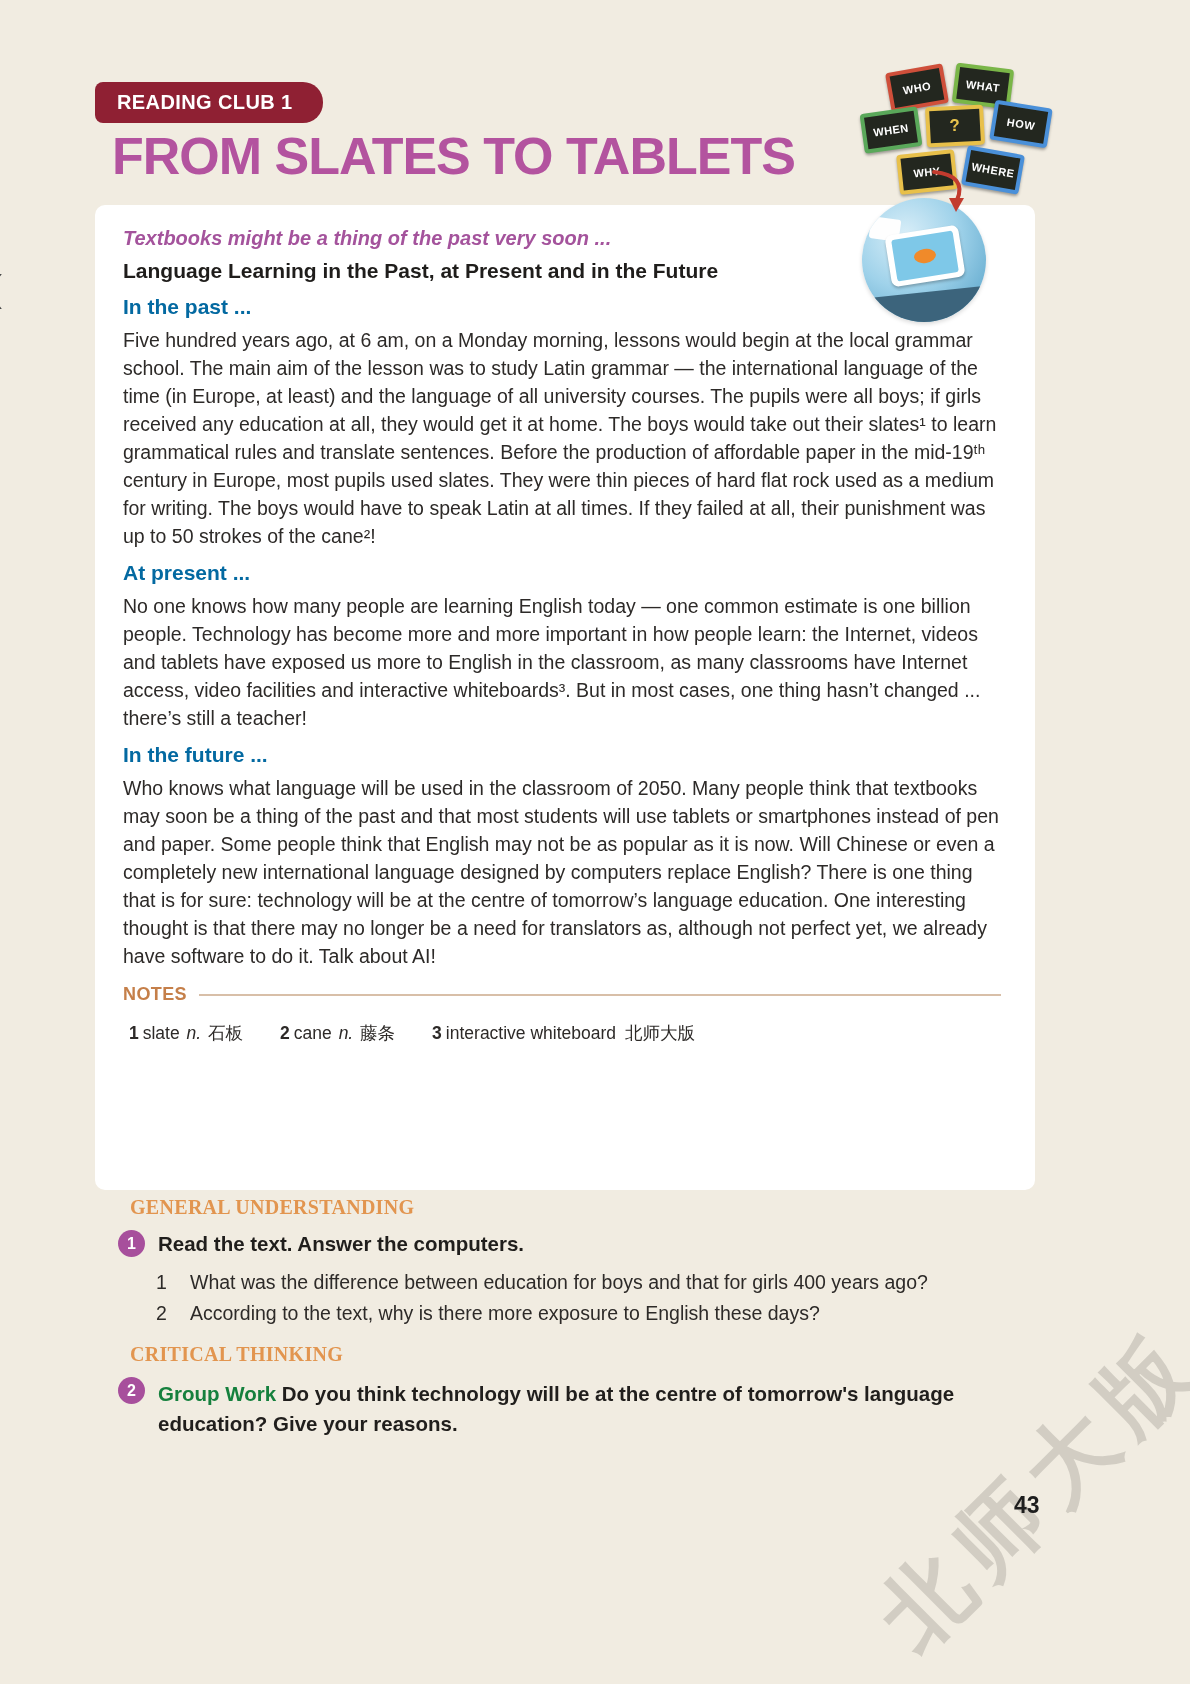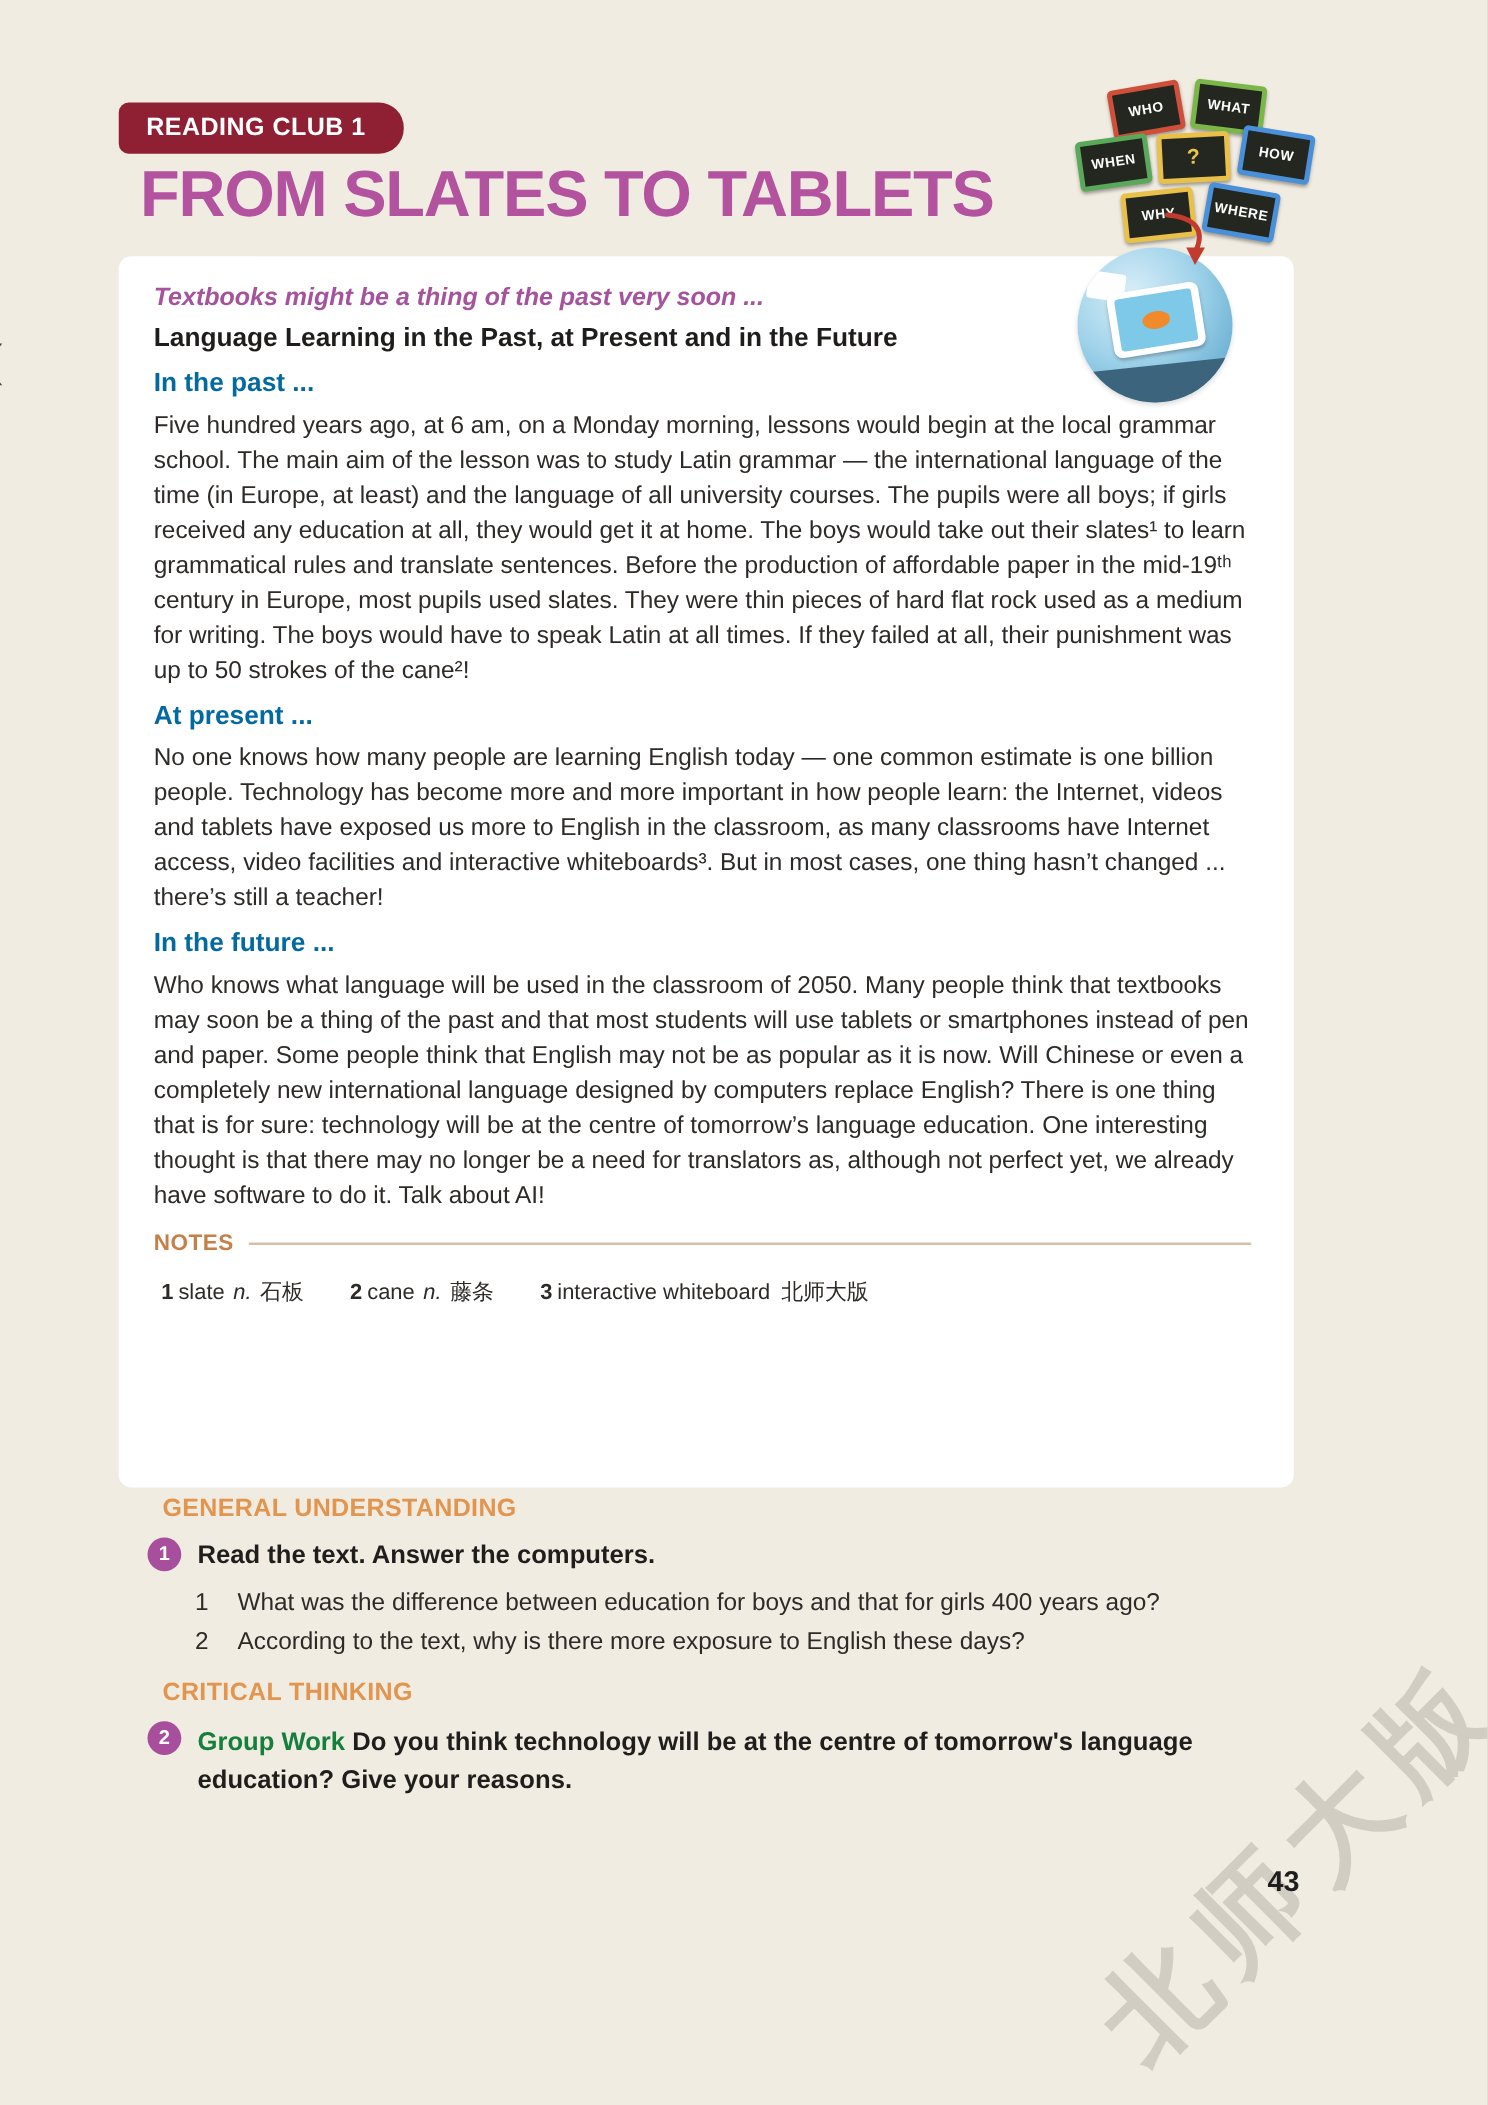--- a/index.html
+++ b/index.html
@@ -70,21 +70,21 @@
   .notes { margin-top:14px; }
   .notes-head { display:flex; align-items:center; gap:12px; }
   .notes-label { color:#c57f49; font-weight:bold; font-size:18px; letter-spacing:.4px; }
   .notes-rule { flex:1; height:2px; background:#d8bfa8; }
   .notes-line { margin:16px 0 0 6px; font-size:17.5px; color:#2d2a28; display:flex; gap:37px; }
   .note i { font-style:italic; margin:0 2px; }
   .note b { margin-right:4px; }
 
   
   .exercises { position:absolute; left:118px; top:1196px; width:922px; }
-  .ex-head { color:#e2954f; font-weight:bold; font-size:20px; letter-spacing:.3px; margin:0 0 10px 12px; }
+  .ex-head { color:#e2954f; font-weight:bold; font-size:20px; letter-spacing:.3px; margin:0 0 10px 12px;font-family:Liberation Serif, serif; }
   .ex-row { display:flex; gap:13px; align-items:flex-start; margin:4px 0 10px 0; }
   .numcircle {
     flex:0 0 27px; width:27px; height:27px; border-radius:50%;
     background:#a74f9c; color:#fff; font-weight:bold; font-size:16px;
     text-align:center; line-height:27px; margin-top:1px;
   }
   .ex-title { font-weight:bold; font-size:20.5px; color:#201e1c; padding-top:3px; }
   .qlist { margin:2px 0 14px 38px; }
   .q { display:flex; gap:20px; font-size:19.5px; line-height:31px; color:#2d2a28; }
   .q .qnum { flex:0 0 14px; }

